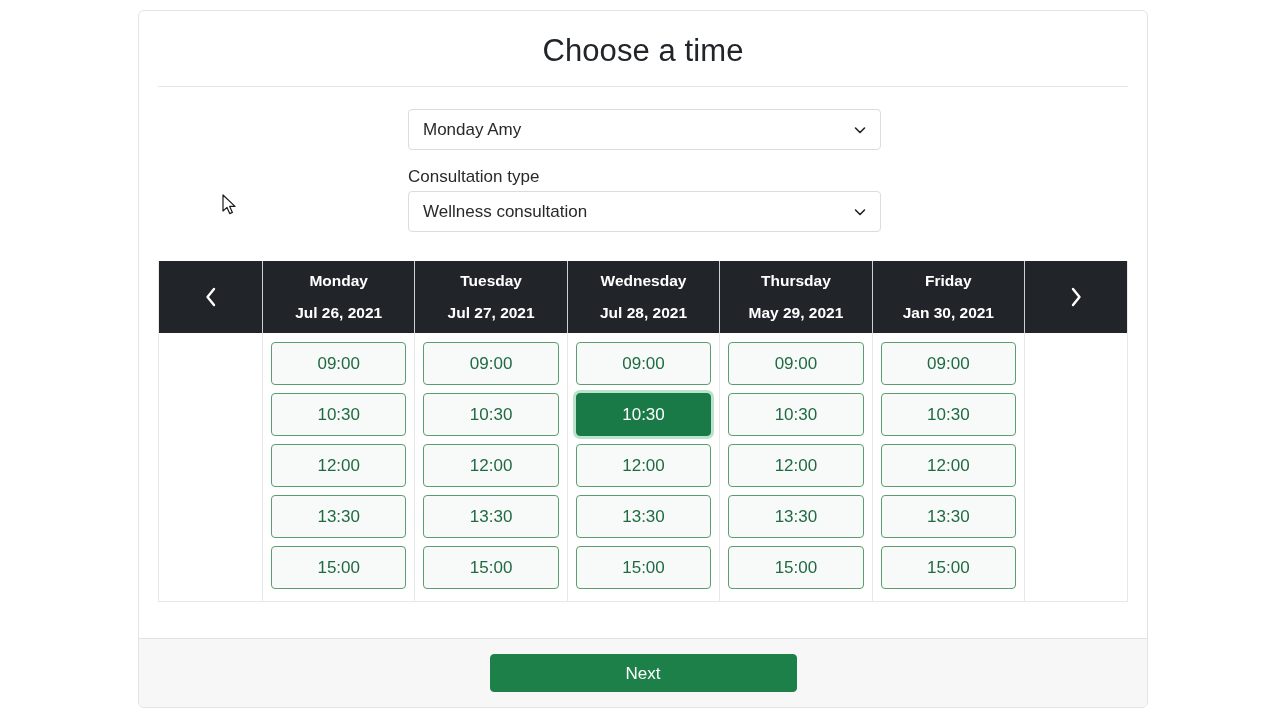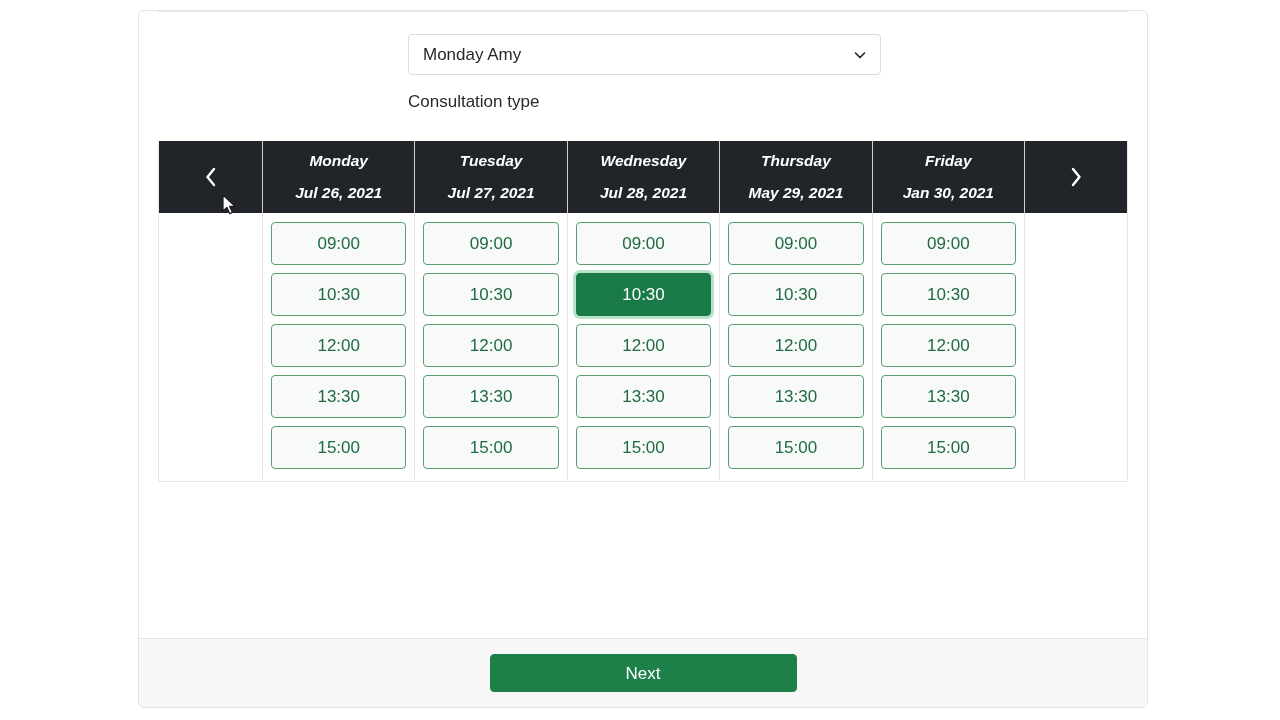--- a/index.html
+++ b/index.html
@@ -133,21 +133,20 @@
   .day-cell {
     flex: 1 1 0;
     border-left: 1px solid #cfd0d1;
     display: flex;
     flex-direction: column;
     align-items: center;
     justify-content: center;
     box-sizing: border-box;
     color: #ffffff;
     gap: 13px;
-    font-style: italic;
   }
   .day-name {
     font-size: 15.5px;
     font-weight: bold;
     line-height: 1.2;
   }
   .day-date {
     font-size: 15.5px;
     font-weight: bold;
     line-height: 1.2;
@@ -234,35 +233,44 @@
 </style>
 </head>
 <body>
 
 <div id="root">
 
   <div class="card">
 
     <div class="card-body">
 
+      <h1 class="title">Choose a time</h1>
       <div class="title-divider"></div>
 
       <div class="form-area">
 
         <div class="select-box">
           <span class="select-value">Monday Amy</span>
           <span class="chev">
             <svg width="14" height="14" viewBox="0 0 14 14">
               <polyline points="2.5,5 7,9.5 11.5,5" fill="none" stroke="#222" stroke-width="1.6" stroke-linecap="round" stroke-linejoin="round"></polyline>
             </svg>
           </span>
         </div>
 
         <div class="field-label">Consultation type</div>
 
+        <div class="select-box">
+          <span class="select-value">Wellness consultation</span>
+          <span class="chev">
+            <svg width="14" height="14" viewBox="0 0 14 14">
+              <polyline points="2.5,5 7,9.5 11.5,5" fill="none" stroke="#222" stroke-width="1.6" stroke-linecap="round" stroke-linejoin="round"></polyline>
+            </svg>
+          </span>
+        </div>
 
       </div>
 
       <div class="calendar">
 
         <div class="cal-header">
           <div class="nav-cell left">
             <span>
               <svg width="20" height="26" viewBox="0 0 20 26">
                 <polyline points="13,5 6.5,13 13,21" fill="none" stroke="#ffffff" stroke-width="2.4" stroke-linecap="round" stroke-linejoin="round"></polyline>

